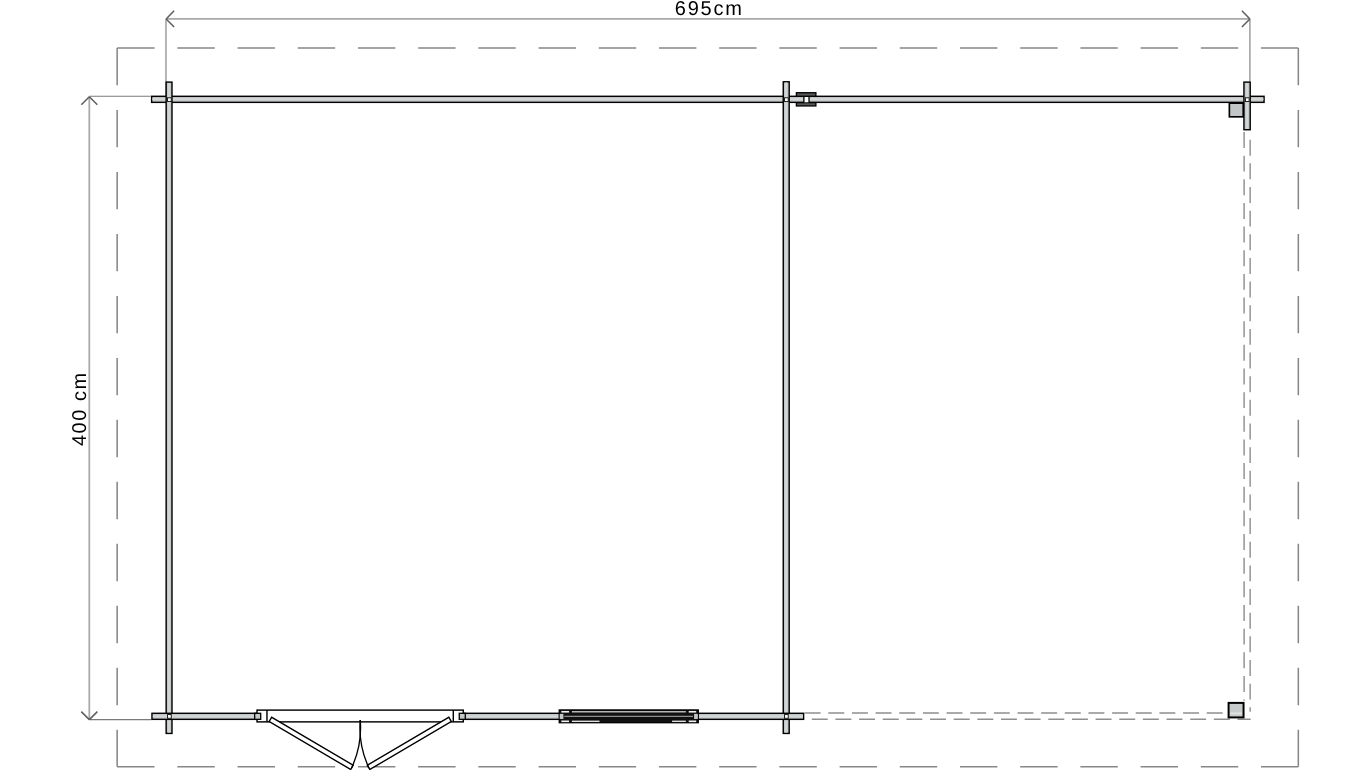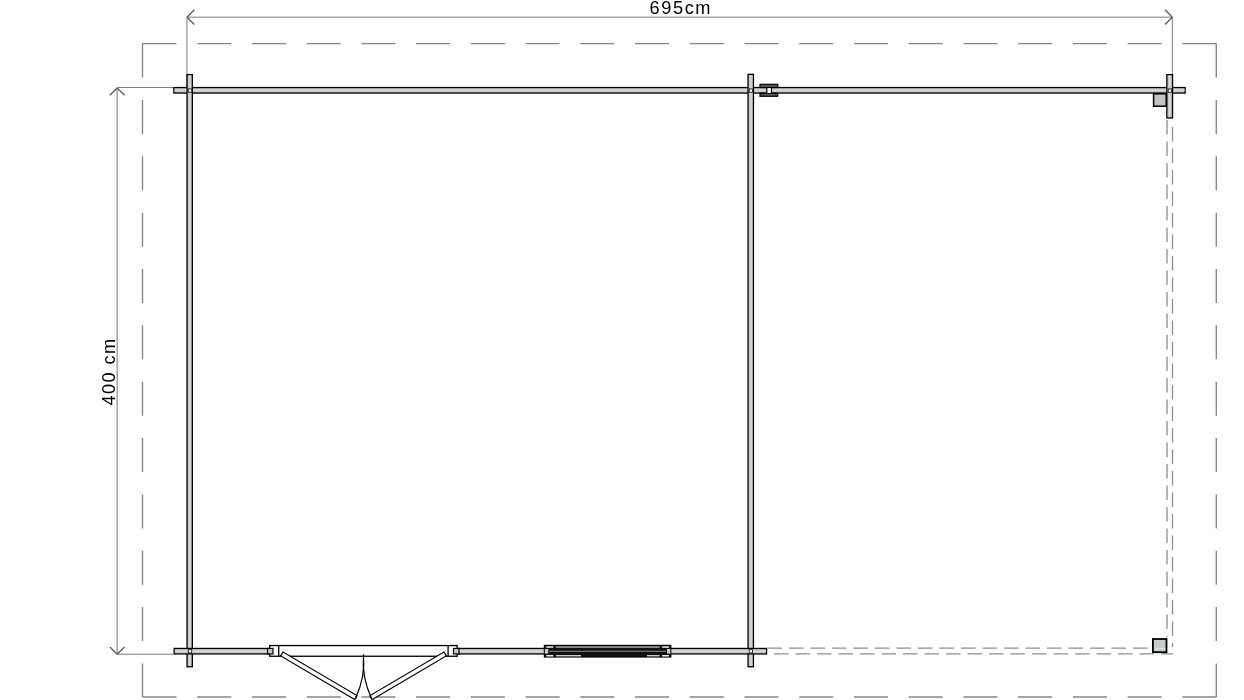--- a/index.html
+++ b/index.html
@@ -1,16 +1,16 @@
 <!DOCTYPE html>
 <html><head>
 <meta charset="utf-8">
 <style>
   html,body{margin:0;padding:0;background:#ffffff;}
-  #plan{width:992px;height:700px;position:relative;font-family:"Liberation Sans", sans-serif;padding-left:36px;}
+  #plan{width:992px;height:700px;position:relative;font-family:"Liberation Sans", sans-serif;}
 </style>
 </head>
 <body>
 
 <div id="plan">
 <svg width="1244" height="700" viewBox="0 0 1244 700" xmlns="http://www.w3.org/2000/svg">
 
   <g>
     <line x1="106.5" y1="43.6" x2="1180.3" y2="43.6" stroke="#878787" stroke-width="1.4" stroke-dasharray="34 20.73"></line>
     <line x1="106.5" y1="43.6" x2="106.5" y2="697" stroke="#878787" stroke-width="1.4" stroke-dasharray="34 22.35"></line>

